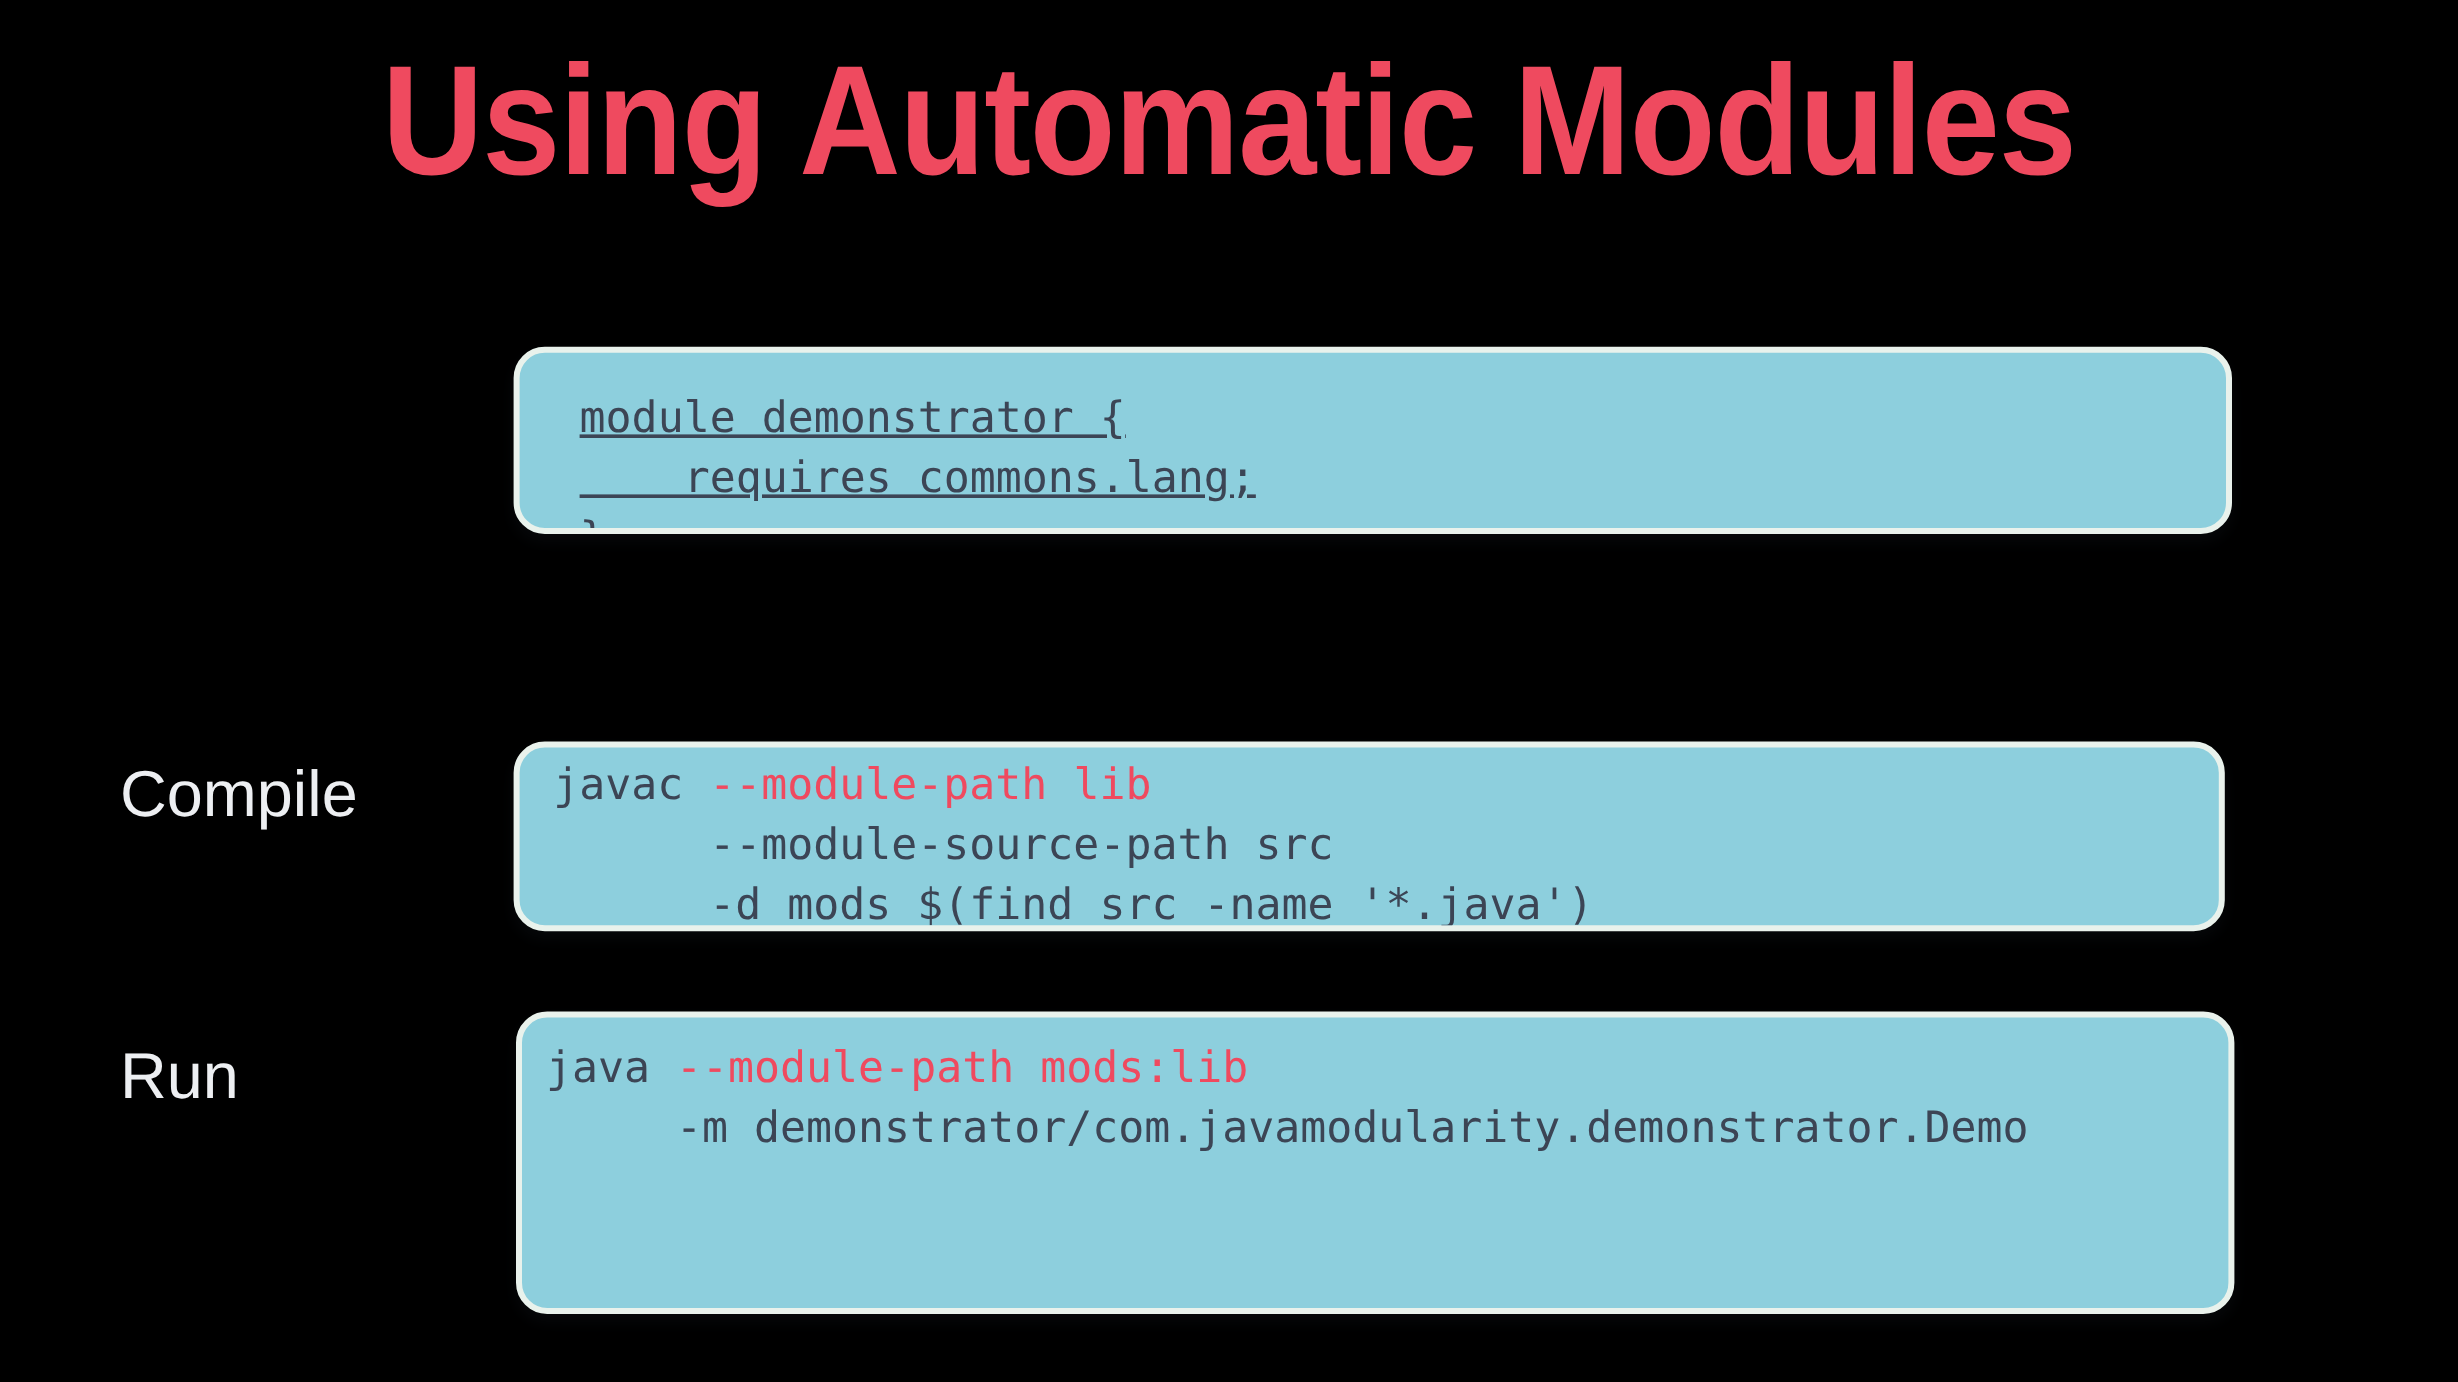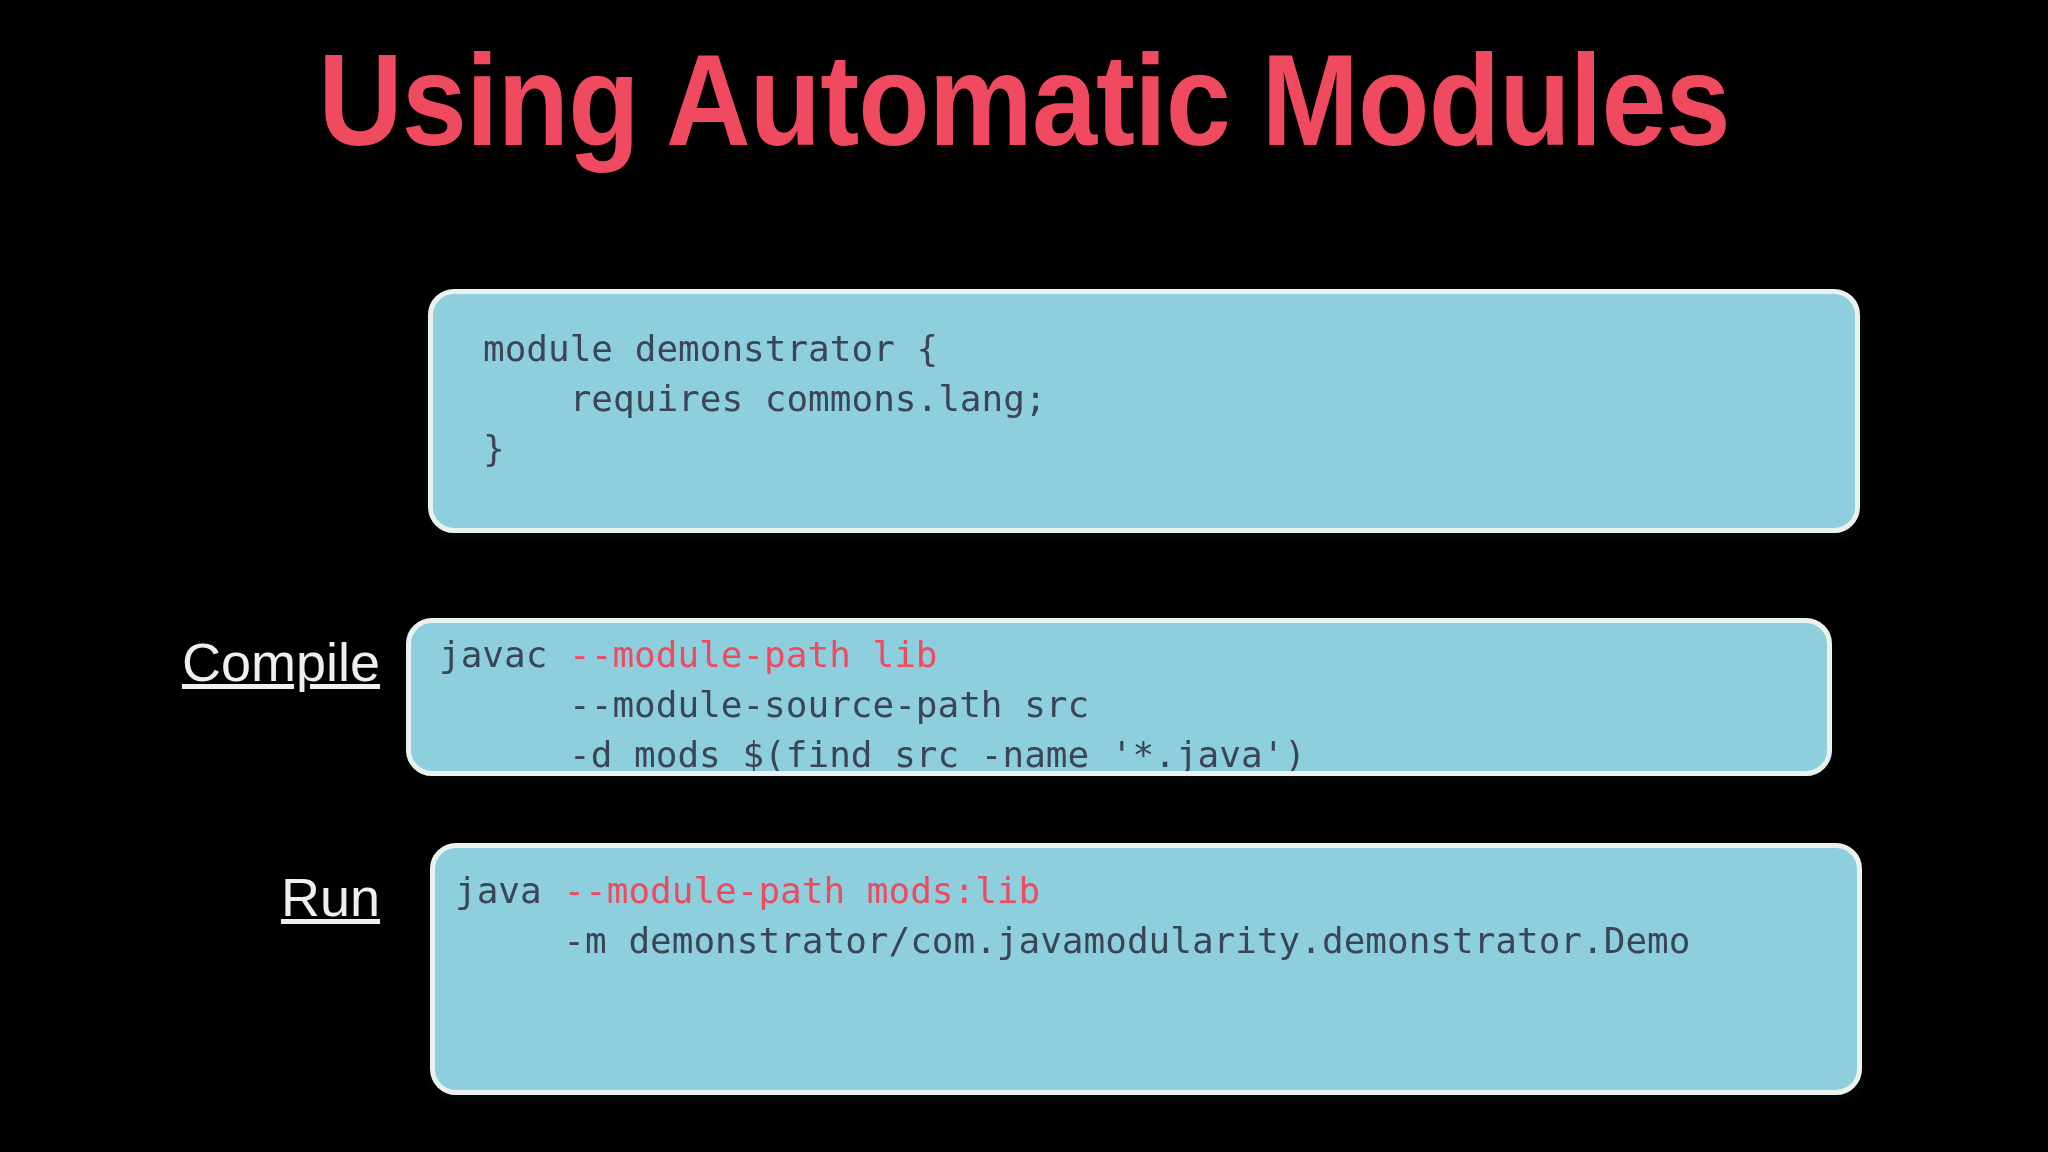--- a/index.html
+++ b/index.html
@@ -40,43 +40,42 @@
     box-shadow: 0 6px 12px rgba(18, 22, 30, 0.35);
     font-family: "DejaVu Sans Mono", monospace;
     font-size: 36px;
     line-height: 50px;
     color: #3C4555;
     white-space: pre;
     overflow: hidden;
   }
   #block-module {
     left: 428px; top: 289px;
-    width: 1432px; height: 244px;
+    width: 1432px; height: 156px;
     padding: 30px 20px 0 50px;
+    text-decoration: underline;
   }
   #block-compile {
-    left: 406px; top: 618px;
+    left: 428px; top: 618px;
     width: 1426px; height: 158px;
     padding: 7px 20px 0 28px;
   }
   #block-run {
     left: 430px; top: 843px;
     width: 1432px; height: 252px;
     padding: 18px 20px 0 20px;
   }
   .side-label {
     position: absolute;
     left: 100px;
     width: 280px;
-    text-align: right;
     font-size: 54px;
     line-height: 1.1;
     color: #EDEFF2;
     white-space: nowrap;
-    text-decoration: underline;
   }
   #label-compile { top: 633px; }
   #label-run     { top: 849px; }
   .code-line { white-space: pre; }
 </style>
 </head>
 <body style="background: rgb(65, 72, 85);">
 
 <div class="canvas" style="background: #000000;">
 

